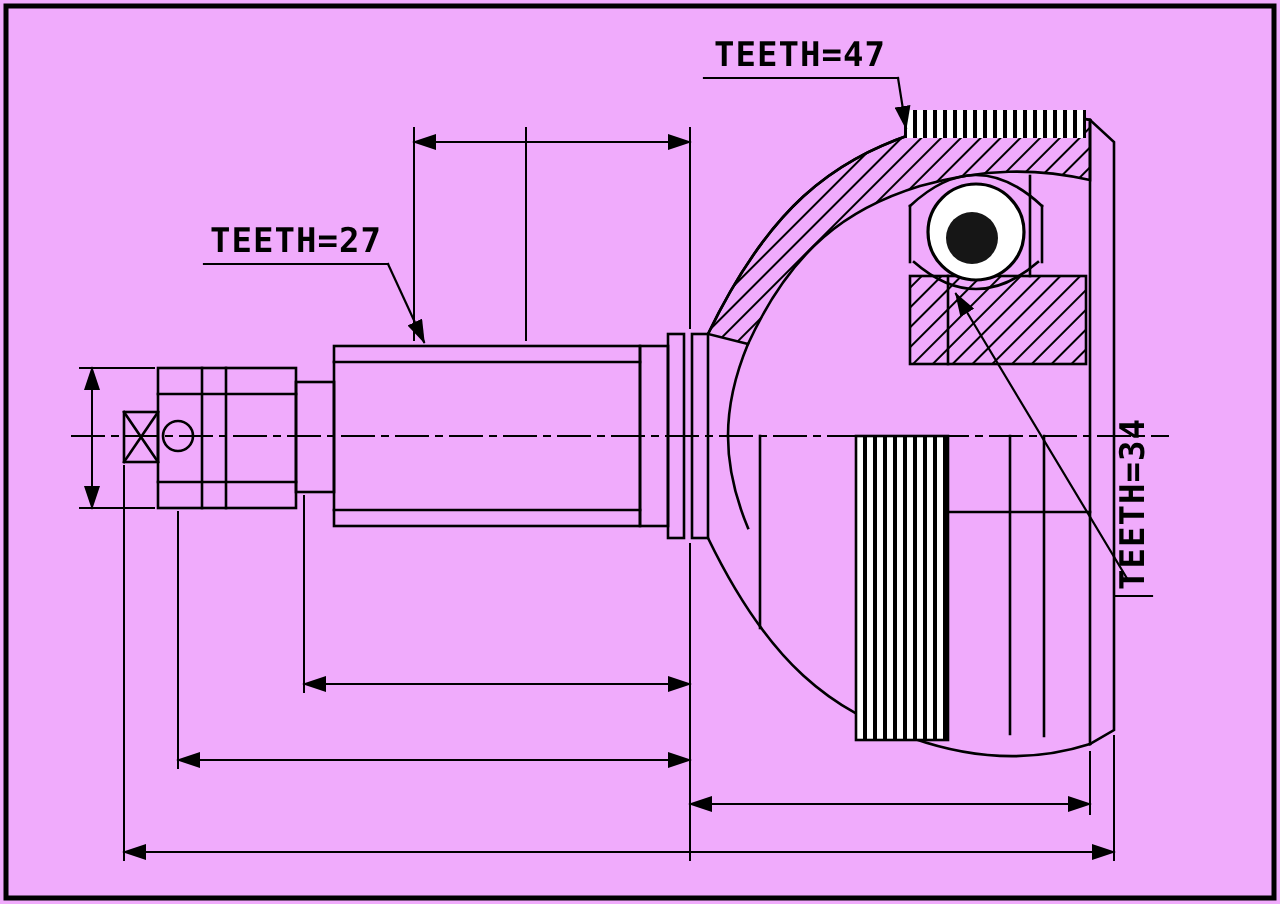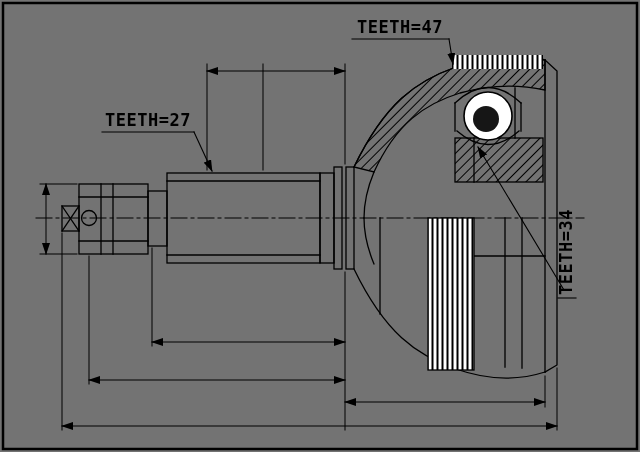--- a/index.html
+++ b/index.html
@@ -1,20 +1,20 @@
 <!DOCTYPE html>
 <html><head>
 <meta charset="utf-8">
 <style>
   html, body { margin: 0; padding: 0; background: #ffffff; }
   .canvas {
     position: relative;
     width: 640px;
     height: 452px;
-    background: #737373;
+    background: #f0abfc;
     overflow: hidden;
     font-family: "DejaVu Sans Mono", monospace;
   }
   svg { display: block; }
   .lbl {
     font-family: "DejaVu Sans Mono", monospace;
     font-weight: bold;
     font-size: 17px;
     letter-spacing: 0.5px;
     fill: #000000;

